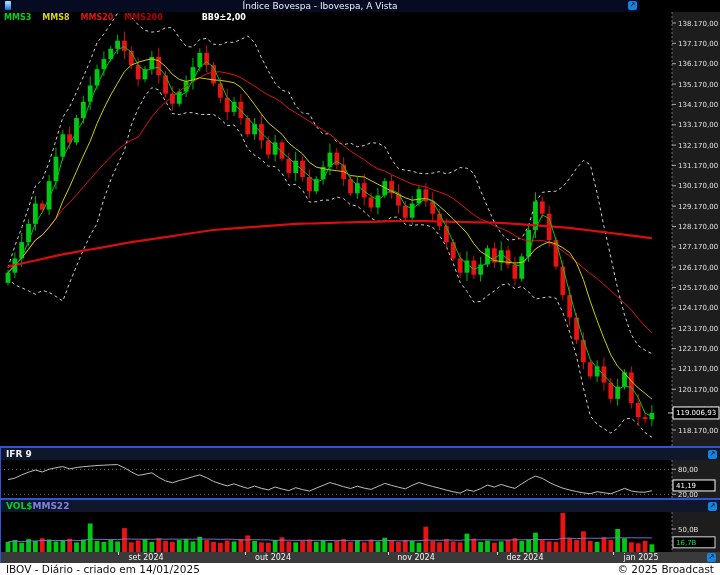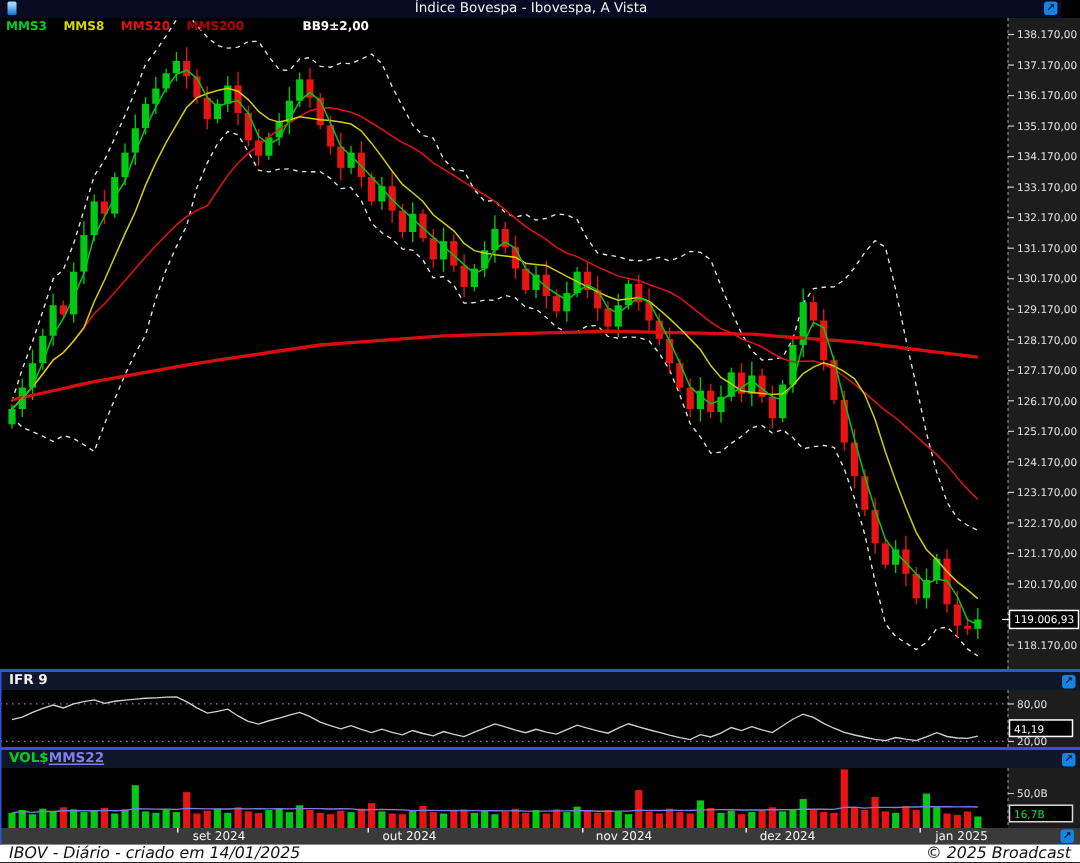--- a/index.html
+++ b/index.html
@@ -1,45 +1,45 @@
 <!DOCTYPE html>
 <html><head>
 <meta charset="utf-8">
 <style>
   html,body{margin:0;padding:0;background:#000;}
   #app{position:relative;width:720px;height:575px;background:#000;overflow:hidden;
        font-family:"DejaVu Sans",sans-serif;-webkit-font-smoothing:none;}
-  .titlebar{position:absolute;top:0;left:0;width:708px;height:12px;background:#060b22;
+  .titlebar{position:absolute;top:0;left:0;width:640px;height:12px;background:#060b22;
             display:flex;align-items:center;}
   .titlebar .title{flex:1;text-align:center;color:#eef0f6;font-size:9px;line-height:12px;}
   .appicon{position:absolute;left:5px;top:1px;width:6px;height:9px;border-radius:1px;
            background:linear-gradient(#9bd8ff 20%,#0f6fd0);}
   .popout{width:9px;height:9px;background:#1583e0;border-radius:2px;color:#04122b;
           font-size:7px;line-height:9px;text-align:center;font-weight:bold;cursor:pointer;}
   .titlebar .popout{position:absolute;right:3px;top:1px;}
   .legend{position:absolute;top:13px;left:4px;display:flex;gap:11px;font-size:8px;
           font-weight:bold;white-space:nowrap;align-items:flex-end;}
   svg{position:absolute;left:0;display:block;}
   #main-svg{top:12px;}
   .panelhdr{position:absolute;left:0;width:720px;height:14px;background:#0f172a;
             border-top:2px solid #2e54d8;box-sizing:border-box;display:flex;align-items:center;}
   .panelhdr .htitle{color:#f2f2f2;font-size:9px;font-weight:bold;padding-left:6px;line-height:12px;}
-  .panelhdr .hsub{font-size:9px;font-weight:bold;line-height:12px;text-decoration:underline;}
+  .panelhdr .hsub{font-size:9px;font-weight:bold;line-height:12px;}
   .panelhdr .popout{position:absolute;right:3px;top:2px;}
   #ifr-hdr{top:446px;}
   #ifr-svg{top:460px;}
   #vol-hdr{top:498px;}
   #vol-svg{top:512px;}
   .timeaxis{position:absolute;top:552px;left:0;width:720px;height:11px;background:#3a3a3a;}
   .timeaxis .tlabel{position:absolute;top:1px;transform:translateX(-50%);color:#f4f4f4;font-size:8px;margin-left:28px;}
   .timeaxis .tick{position:absolute;top:0;width:1px;height:3px;background:#e8e8e8;}
   .timeaxis .popout{position:absolute;right:4px;top:1px;}
   .statusbar{position:absolute;top:563px;left:0;width:720px;height:12px;background:#fff;
              display:flex;justify-content:space-between;align-items:center;}
-  .statusbar span{color:#111;font-size:10.5px;line-height:12px;padding:0 6px;font-style:italic;}
+  .statusbar span{color:#111;font-size:10.5px;line-height:12px;padding:0 6px;}
   .blueedge{position:absolute;left:0;top:446px;width:1px;height:117px;background:#2e54d8;}
 </style>
 </head>
 <body>
 
 <div id="app">
 
   <div class="titlebar">
     <span class="appicon"></span>
     <span class="title">Índice Bovespa - Ibovespa, A Vista</span>

